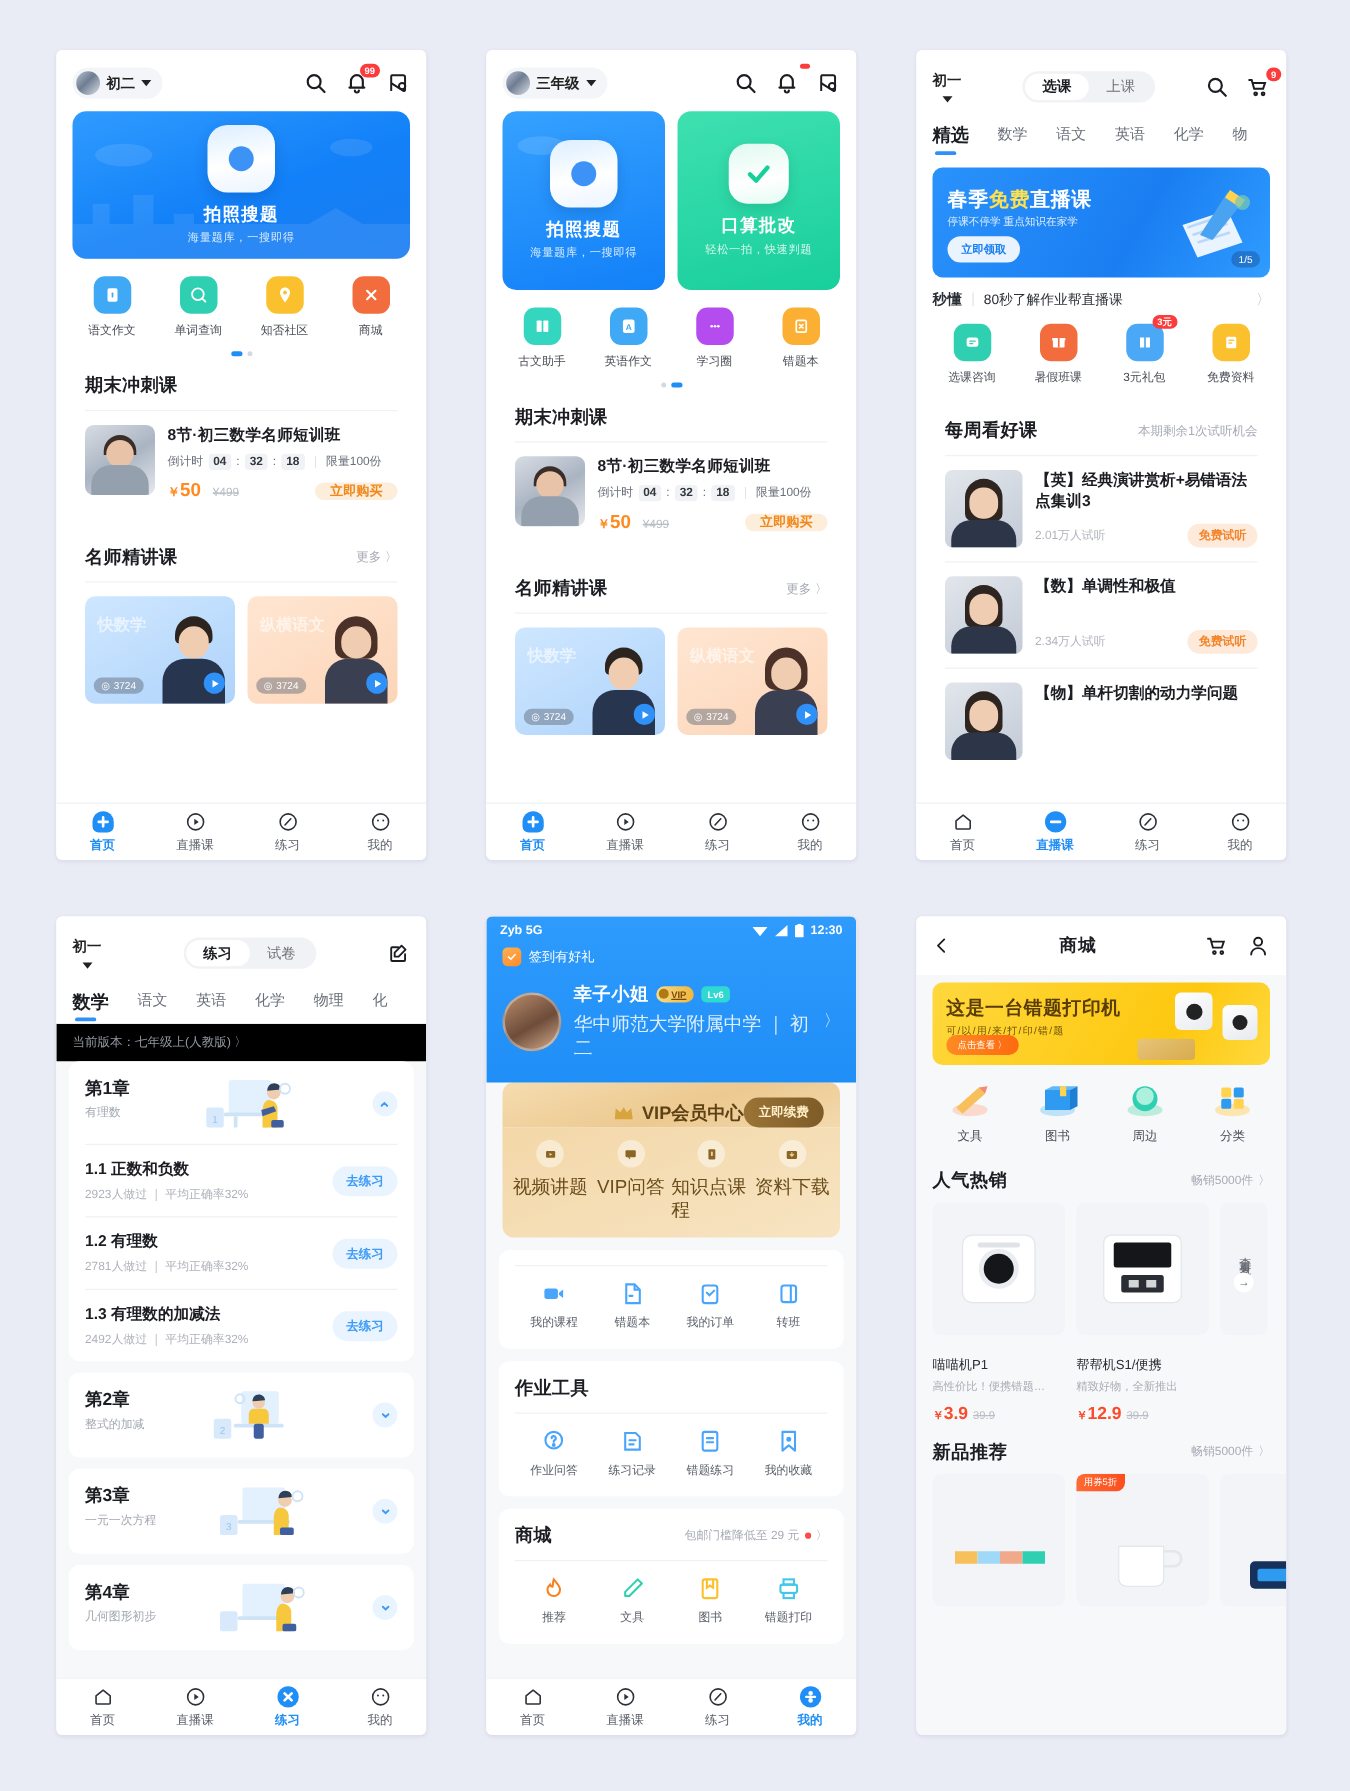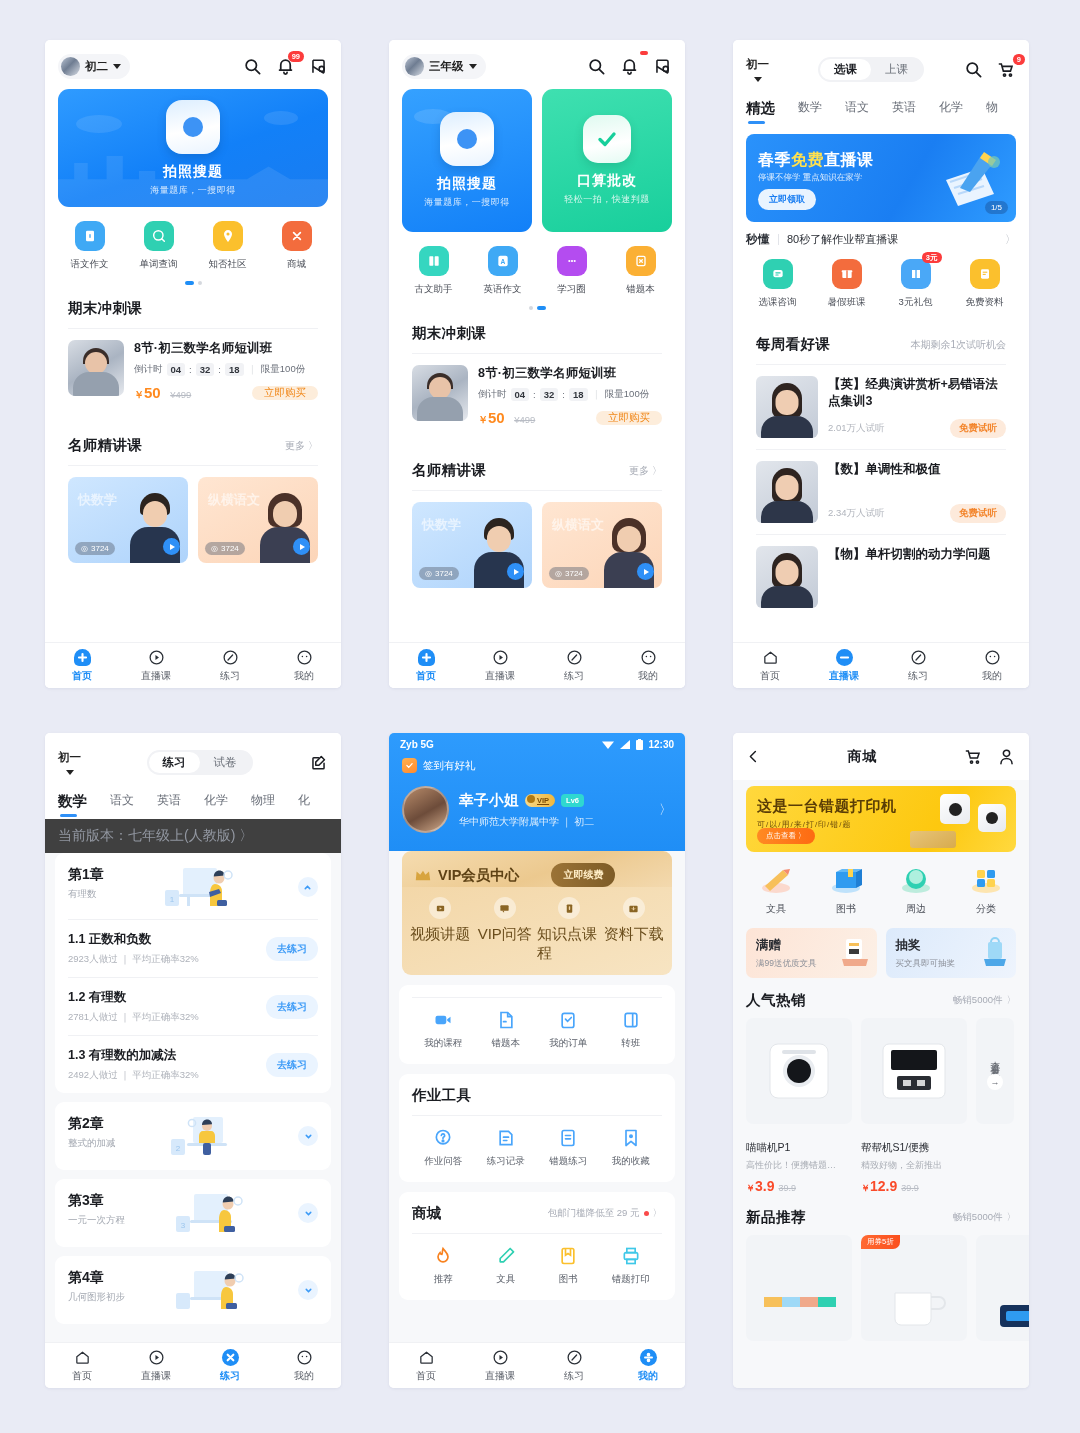--- a/index.html
+++ b/index.html
@@ -98,21 +98,21 @@
   .thumb .body { position:absolute; left:50%; bottom:0; transform:translateX(-50%);
            width:46px;height:24px;border-radius:16px 16px 0 0; background:#95a0ae; }
   .promo-info { flex:1; min-width:0; }
   .promo-t { font-size:12.5px; font-weight:bold; color:#1b1d22; letter-spacing:.2px;}
   .countdown { display:flex; align-items:center; gap:4px; margin-top:6px; font-size:9.5px; color:#6a6f79;}
   .cdbox { background:#f1f2f5; border-radius:3px; padding:1px 4px; font-weight:bold; color:#32363d; }
   .promo-bot { display:flex; align-items:center; justify-content:space-between; margin-top:8px;}
   .price { color:#ff8a1f; font-weight:bold; font-size:15px; }
   .price small{font-size:10px;}
   .oldprice { color:#b8bcc4; font-size:9.5px; text-decoration:line-through; margin-left:5px;}
-  .btn-buy { background:#fdeddb; color:#f0881b; font-size:10.5px; font-weight:normal;
+  .btn-buy { background:#fdeddb; color:#f0881b; font-size:10.5px; font-weight:bold;
              border-radius:13px; padding:0 12px; }
 
   
   .tcards { display:flex; gap:10px; padding-top:11px; }
   .tcard { flex:1; height:86px; border-radius:8px; position:relative; overflow:hidden; }
   .tcard.b { background:linear-gradient(150deg,#cfe7ff,#aed3fb); }
   .tcard.o { background:linear-gradient(150deg,#ffe6d2,#fcd5b8); }
   .tcard .wm { position:absolute; left:10px; top:16px; font-size:13px; font-weight:bold;
                color:rgba(255,255,255,.6); line-height:1.1; }
   .tcard .ph { position:absolute; right:6px; bottom:0; width:54px; height:74px; }
@@ -177,21 +177,21 @@
   .lthumb .h{position:absolute;left:50%;transform:translateX(-50%);top:7px;width:30px;height:34px;border-radius:15px 15px 6px 6px;background:#2e2420;}
   .lthumb .f{position:absolute;left:50%;transform:translateX(-50%);top:14px;width:23px;height:25px;border-radius:11px;background:#efcdb2;}
   .lthumb .s{position:absolute;left:50%;transform:translateX(-50%);bottom:0;width:52px;height:22px;border-radius:16px 16px 0 0;background:#2d3649;}
   .linfo { flex:1; min-width:0; display:flex; flex-direction:column; }
   .ltitle { font-size:12.5px; font-weight:bold; color:#1b1d22; line-height:1.35; }
   .lbot { margin-top:auto; display:flex; align-items:center; justify-content:space-between; }
   .lcount { font-size:9.5px; color:#b0b4bc; }
   .ltag { background:#fdeadb; color:#f3842a; font-size:9.5px; font-weight:bold; border-radius:10px; padding:3px 9px;}
 
   
-  .verline { padding:8px 13px; font-size:14px; color:#9297a1; background:#404040;}
+  .verline { padding:8px 13px; font-size:10px; color:#9297a1; background:#000000;}
   .chap { background:#fff; border-radius:9px; margin:0 10px 9px; padding:13px 13px 0; position:relative; }
   .chap.flat { padding:13px; }
   .chap-hd { display:flex; align-items:flex-start; justify-content:space-between; }
   .chap-t { font-size:14px; font-weight:bold; color:#1b1d22; }
   .chap-s { font-size:9.5px; color:#a2a7b0; margin-top:4px; }
   .chevcircle { width:20px;height:20px;border-radius:50%;background:#eaf4ff; flex:none;
                 display:flex;align-items:center;justify-content:center; align-self:center;}
   .chevcircle svg{width:9px;height:9px;color:#3d9bf7;}
   .illus { width:84px; height:42px; flex:none; margin-right:4px; align-self:center;}
   .sec { padding:11px 0; }
@@ -211,26 +211,26 @@
   .signin .st2 { font-size:10.5px; color:#fff; }
   .prow { display:flex; align-items:center; gap:10px; padding:11px 13px 14px; }
   .pav { width:47px;height:47px;border-radius:50%; flex:none; overflow:hidden;
          background:linear-gradient(150deg,#b78b6a,#6d4c3a 55%,#cfa98a); border:2px solid rgba(255,255,255,.35);}
   .pname { display:flex; align-items:center; gap:6px; }
   .pname b { color:#fff; font-size:14.5px; letter-spacing:.5px;}
   .vipchip { background:linear-gradient(90deg,#f7d98a,#f0b73c); color:#7a4a05; font-size:7.5px;
              font-weight:bold; border-radius:8px; padding:2px 6px 2px 12px; position:relative;text-decoration:underline;}
   .vipchip:before{content:"";position:absolute;left:2px;top:1.5px;width:8px;height:8px;border-radius:50%;background:#b07a13;}
   .lvchip { background:#2fd8d0; color:#fff; font-size:7.5px; font-weight:bold; border-radius:4px; padding:2px 5px;}
-  .pschool { color:rgba(255,255,255,.85); font-size:10px; margin-top:5px;}
+  .pschool { color:rgba(255,255,255,.85); font-size:15px; margin-top:5px;}
   .vipcard { margin:0 13px; background:linear-gradient(160deg,#f5dcb0,#ecc98f 55%,#f3d9ae);
              border-radius:9px 9px 0 0; padding:12px 13px 0; }
   .vipcard2 { margin:0 13px 10px; background:linear-gradient(160deg,#f3d7a8,#f7e4c2);
              border-radius:0 0 9px 9px; padding:10px 6px 12px; display:flex;}
-  .viphd { display:flex; align-items:center; justify-content:flex-start;gap:32px; }
+  .viphd { display:flex; align-items:center; justify-content:flex-end; }
   .viptitle { display:flex; align-items:center; gap:7px; color:#5e4215; font-size:14.5px; font-weight:bold;}
   .crown { width:16px;height:13px; }
   .renew { background:linear-gradient(90deg,#9b7336,#7e5c27); color:#ffeec7; font-size:10px;
            font-weight:bold; border-radius:13px; padding:5px 12px;}
   .vi { flex:1; display:flex; flex-direction:column; align-items:center; gap:6px;}
   .vicirc { width:22px;height:22px;border-radius:50%; background:rgba(255,255,255,.45);
             display:flex;align-items:center;justify-content:center;}
   .vicirc svg{width:11px;height:11px;color:#8a6524;}
   .vil { font-size:15px; color:#6a4d1c;}
   .gridrow { display:flex; padding:12px 0 2px; }
@@ -1387,41 +1387,20 @@
                 <rect x="8" y="4" width="8" height="8" rx="1.5" fill="#ffd34f"></rect>
                 <rect x="18" y="4" width="8" height="8" rx="1.5" fill="#2f9bf0"></rect>
                 <rect x="8" y="13" width="8" height="8" rx="1.5" fill="#2f9bf0"></rect>
                 <rect x="18" y="13" width="8" height="8" rx="1.5" fill="#ffd34f"></rect>
               </svg>
         </div>
         <div class="cl">分类</div>
       </div>
     </div>
 
-    <div class="promos">
-      <div class="pcard peach">
-        <b>满赠</b>
-        <span>满99送优质文具</span>
-        <svg style="position:absolute;right:8px;top:9px" width="28" height="30" viewBox="0 0 28 30">
-              <rect x="5" y="2" width="16" height="20" rx="2" fill="#fff"></rect>
-              <rect x="8" y="6" width="10" height="3" fill="#f7c05a"></rect>
-              <rect x="8" y="12" width="10" height="5" fill="#3a3a3a"></rect>
-              <path d="M1 22h26l-2 7H3z" fill="#f0a98b"></path>
-            </svg>
-      </div>
-      <div class="pcard bluey">
-        <b>抽奖</b>
-        <span>买文具即可抽奖</span>
-        <svg style="position:absolute;right:8px;top:6px" width="26" height="34" viewBox="0 0 26 34">
-              <path d="M9 8a4 4 0 0 1 8 0" fill="none" stroke="#8fd3f5" stroke-width="2"></path>
-              <rect x="6" y="8" width="14" height="17" rx="2" fill="#9fd9f7"></rect>
-              <path d="M2 25h22l-2 7H4z" fill="#4da7e8"></path>
-            </svg>
-      </div>
-    </div>
 
     <div class="sectionhd">
       <div class="sh-t">人气热销</div>
       <div class="sh-m">
             <span>畅销5000件</span>
             <span>〉</span>
           </div>
     </div>
     <div class="prodrow">
       <div class="prod">

